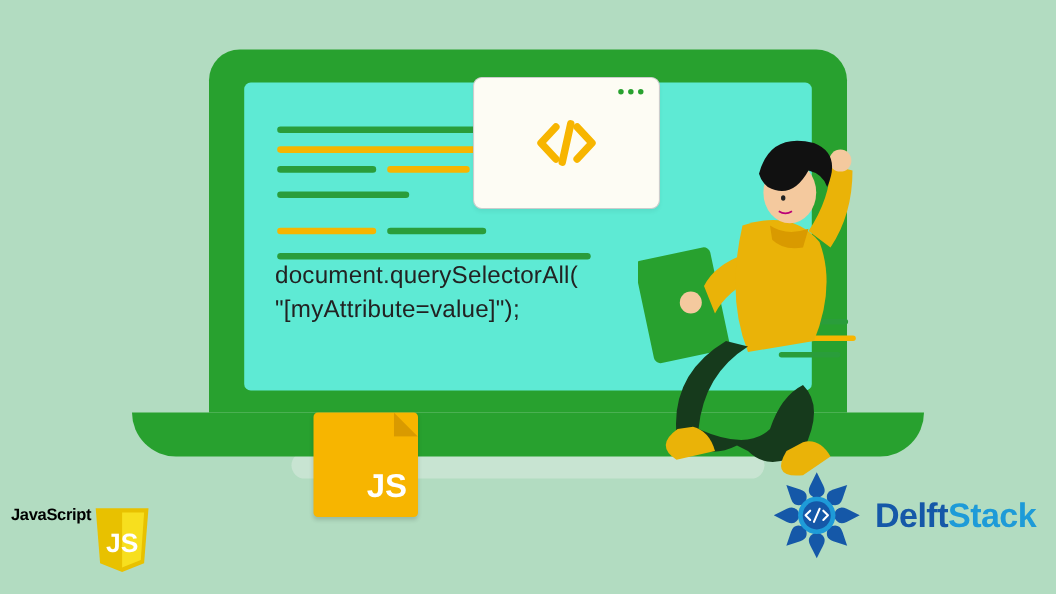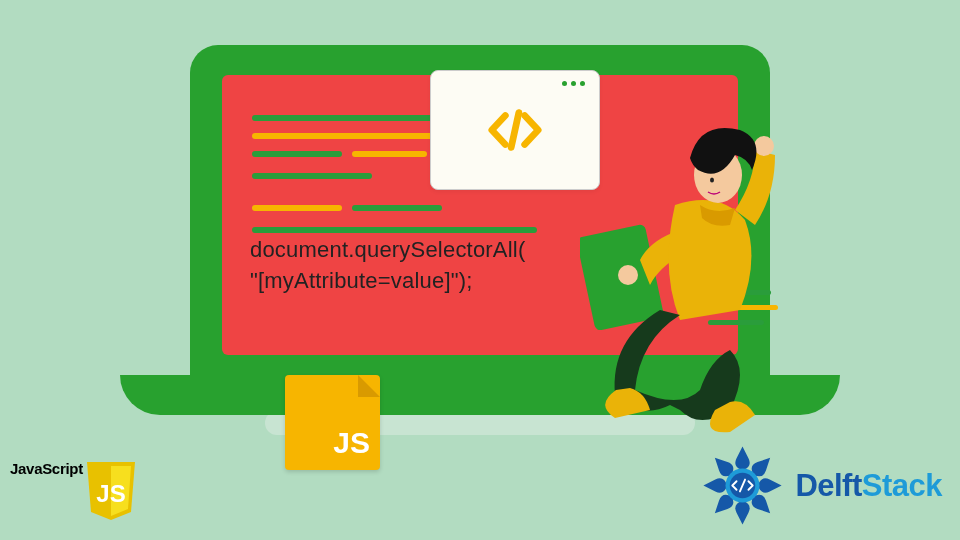--- a/index.html
+++ b/index.html
@@ -17,21 +17,21 @@
     position: absolute; left: 190px; top: 45px;
     width: 580px; height: 370px;
   }
   .laptop-screen-frame {
     background: #28a12f;
     width: 580px; height: 330px;
     border-radius: 28px 28px 0 0;
     padding: 30px 32px 20px;
   }
   .laptop-screen {
-    background: #ef4444;
+    background: #5eead4;
     width: 100%; height: 100%;
     border-radius: 6px;
     position: relative;
     overflow: visible;
     padding: 22px 12px;
   }
   .laptop-base {
     background: #28a12f;
     height: 40px;
     margin: 0 -70px;
@@ -104,21 +104,21 @@
   }
   .js-corner .word {
     font-size: 15px; font-weight: bold; color: #000; margin-bottom: 3px; letter-spacing: -.3px;
   }
   .js-shield {
     width: 56px; height: 62px;
   }
 
   
   .delft {
-    position: absolute; right: 18px; bottom: 12px;
+    position: absolute; right: 18px; bottom: 29px;
     display: flex; align-items: center; gap: 10px;
   }
   .delft .mandala { width: 85px; height: 85px; }
   .delft .txt {
     font-size: 31px; font-weight: 600; letter-spacing: -.5px;
   }
   .delft .txt .d { color: #1558a8; }
   .delft .txt .s { color: #1e9bd8; }
 </style>
 </head>

